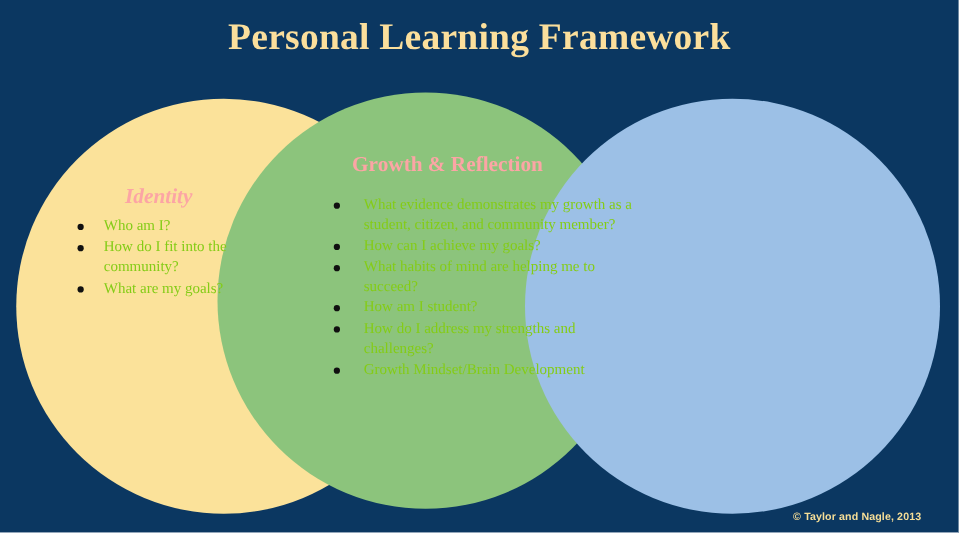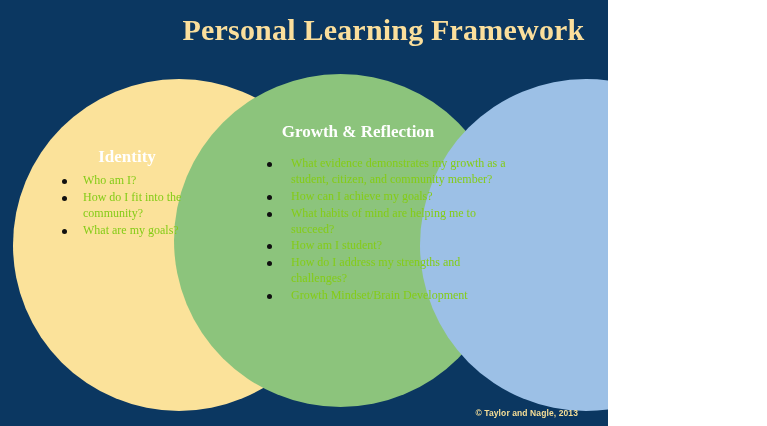--- a/index.html
+++ b/index.html
@@ -2,21 +2,21 @@
 <html><head>
 <meta charset="utf-8">
 <style>
   html, body {
     margin: 0;
     padding: 0;
     background: #ffffff;
   }
   #canvas {
     position: relative;
-    width: 608px;
+    width: 767px;
     height: 426px;
     background: #0b3761;
     overflow: hidden;
     font-family: "Liberation Serif", "DejaVu Serif", serif;
   }
 
   
   .title {
     position: absolute;
     top: 13px;
@@ -70,21 +70,21 @@
     position: absolute;
     color: #121212;
     z-index: 6;
   }
 
   .heading {
     font-family: "Liberation Serif", "DejaVu Serif", serif;
     font-weight: bold;
     font-size: 17px;
     text-align: center;
-    color: #ffffff;
+    color: #fca5a5;
     margin: 0 0 6px 0;
     line-height: 1.1;
   }
 
   ul.bullets {
     list-style: none;
     margin: 0;
     padding: 0;
   }
   ul.bullets li {
@@ -106,21 +106,21 @@
     border-radius: 50%;
     background: #101010;
   }
 
   
   .block-identity {
     left: 40px;
     top: 148px;
     width: 180px;
   }
-  .block-identity .heading { margin-left: -6px; }
+  .block-identity .heading { margin-left: -6px; font-style: italic; }
   .block-identity ul.bullets { margin-left: 18px; }
 
   
   .block-growth {
     left: 240px;
     top: 123px;
     width: 268px;
   }
   .block-growth .heading { text-align: center; width: 236px; }
   .block-growth ul.bullets { margin-left: 20px; margin-top: 14px; }

